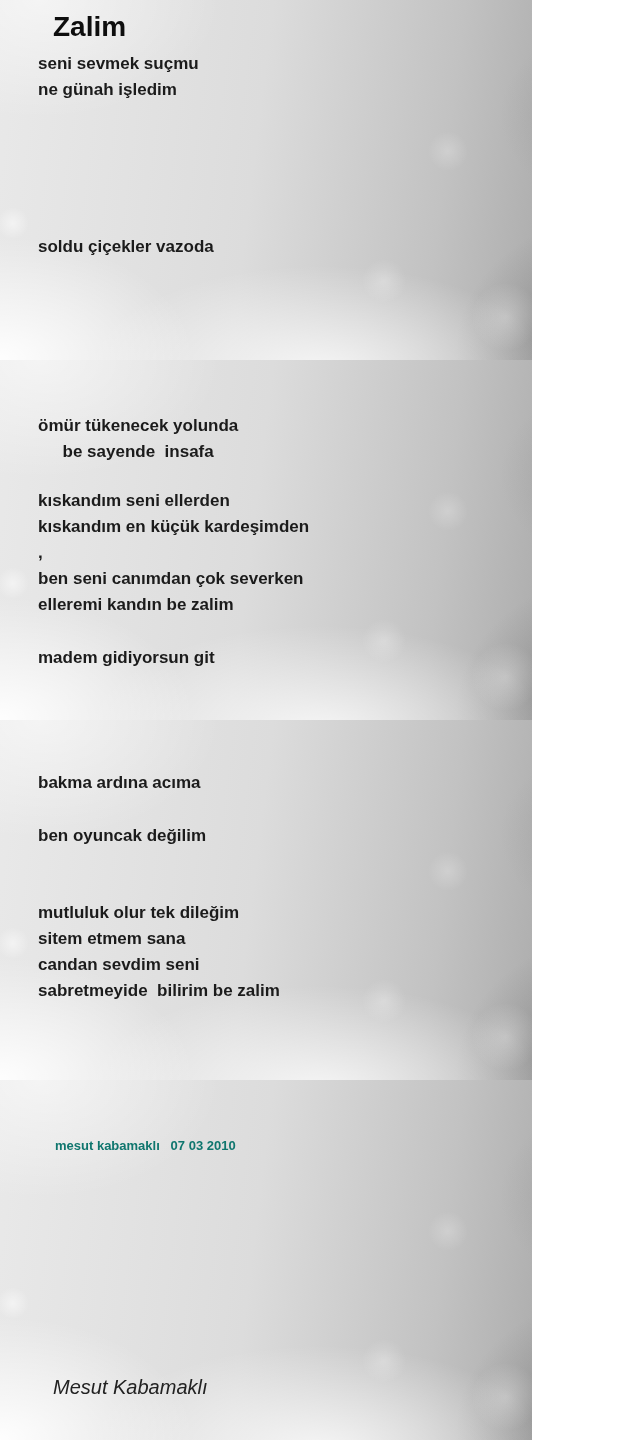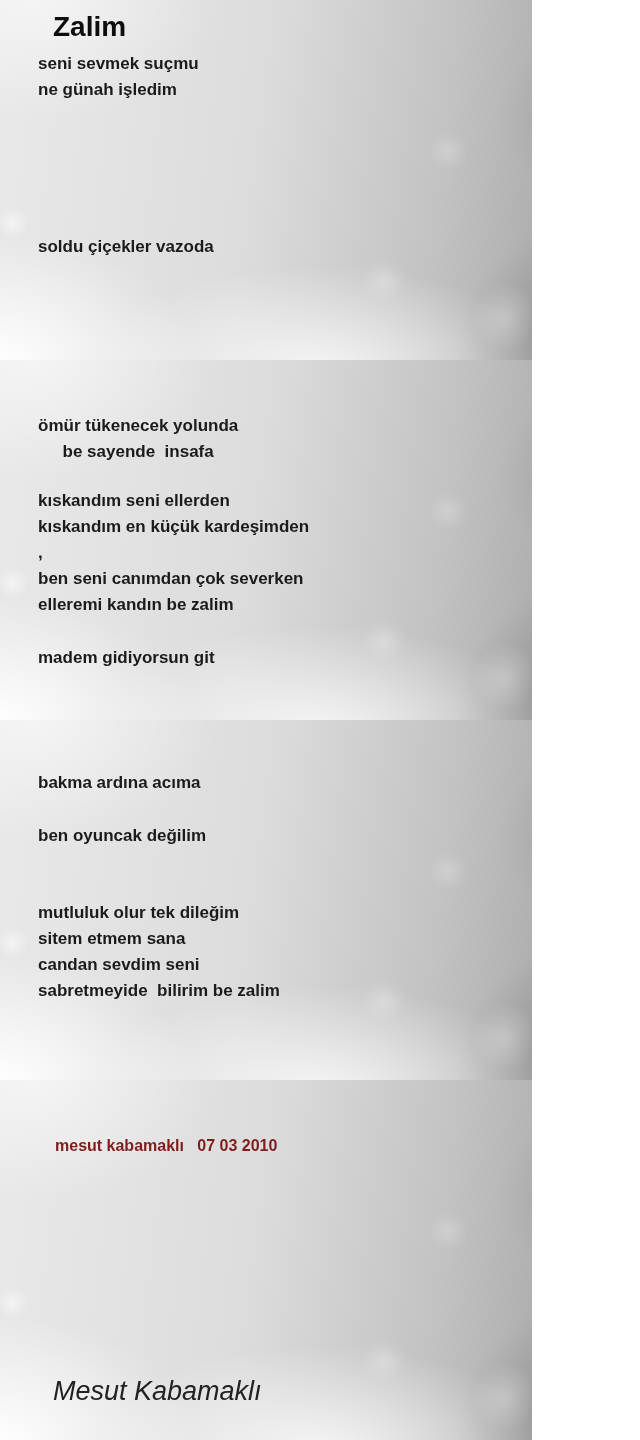--- a/index.html
+++ b/index.html
@@ -70,32 +70,32 @@
   .s4 { top: 413px; text-align: center; }
   .s5 { top: 488px; }
   .s6 { top: 645px; text-align: center; }
   .s7 { top: 770px; text-align: right; }
   .s8 { top: 823px; }
   .s9 { top: 900px; }
   .signature {
     position: absolute;
     left: 55px;
     top: 1133px;
-    font-size: 16px;
+    font-size: 13px;
     font-weight: bold;
     line-height: 26px;
-    color: #7f1d1d;
+    color: #0f766e;
     white-space: pre-wrap;
     text-align: right;
   }
   .author {
     position: absolute;
     left: 53px;
     top: 1376px;
-    font-size: 27px;
+    font-size: 20px;
     font-style: italic;
     font-weight: normal;
     color: #222222;
   }
 </style>
 </head>
 <body>
 
 <div class="page">
 

